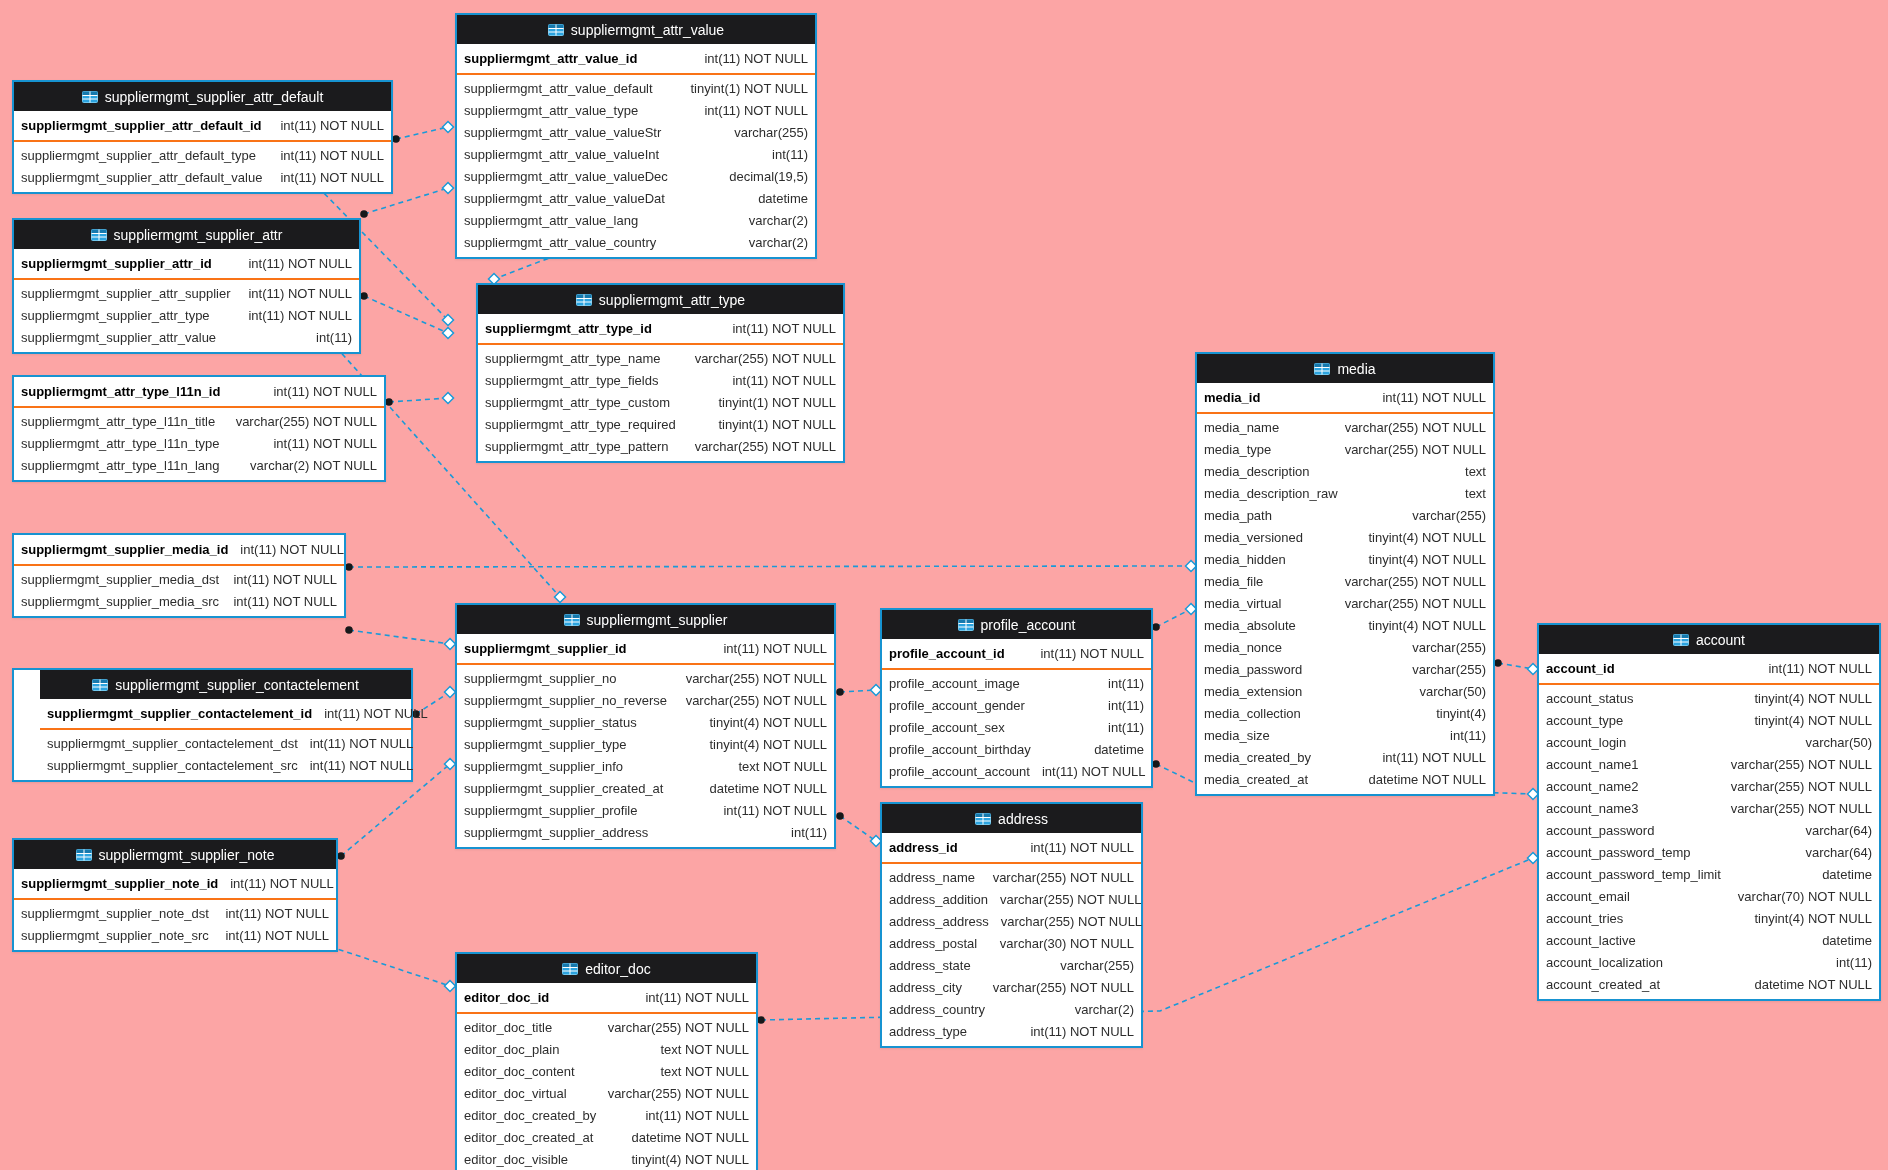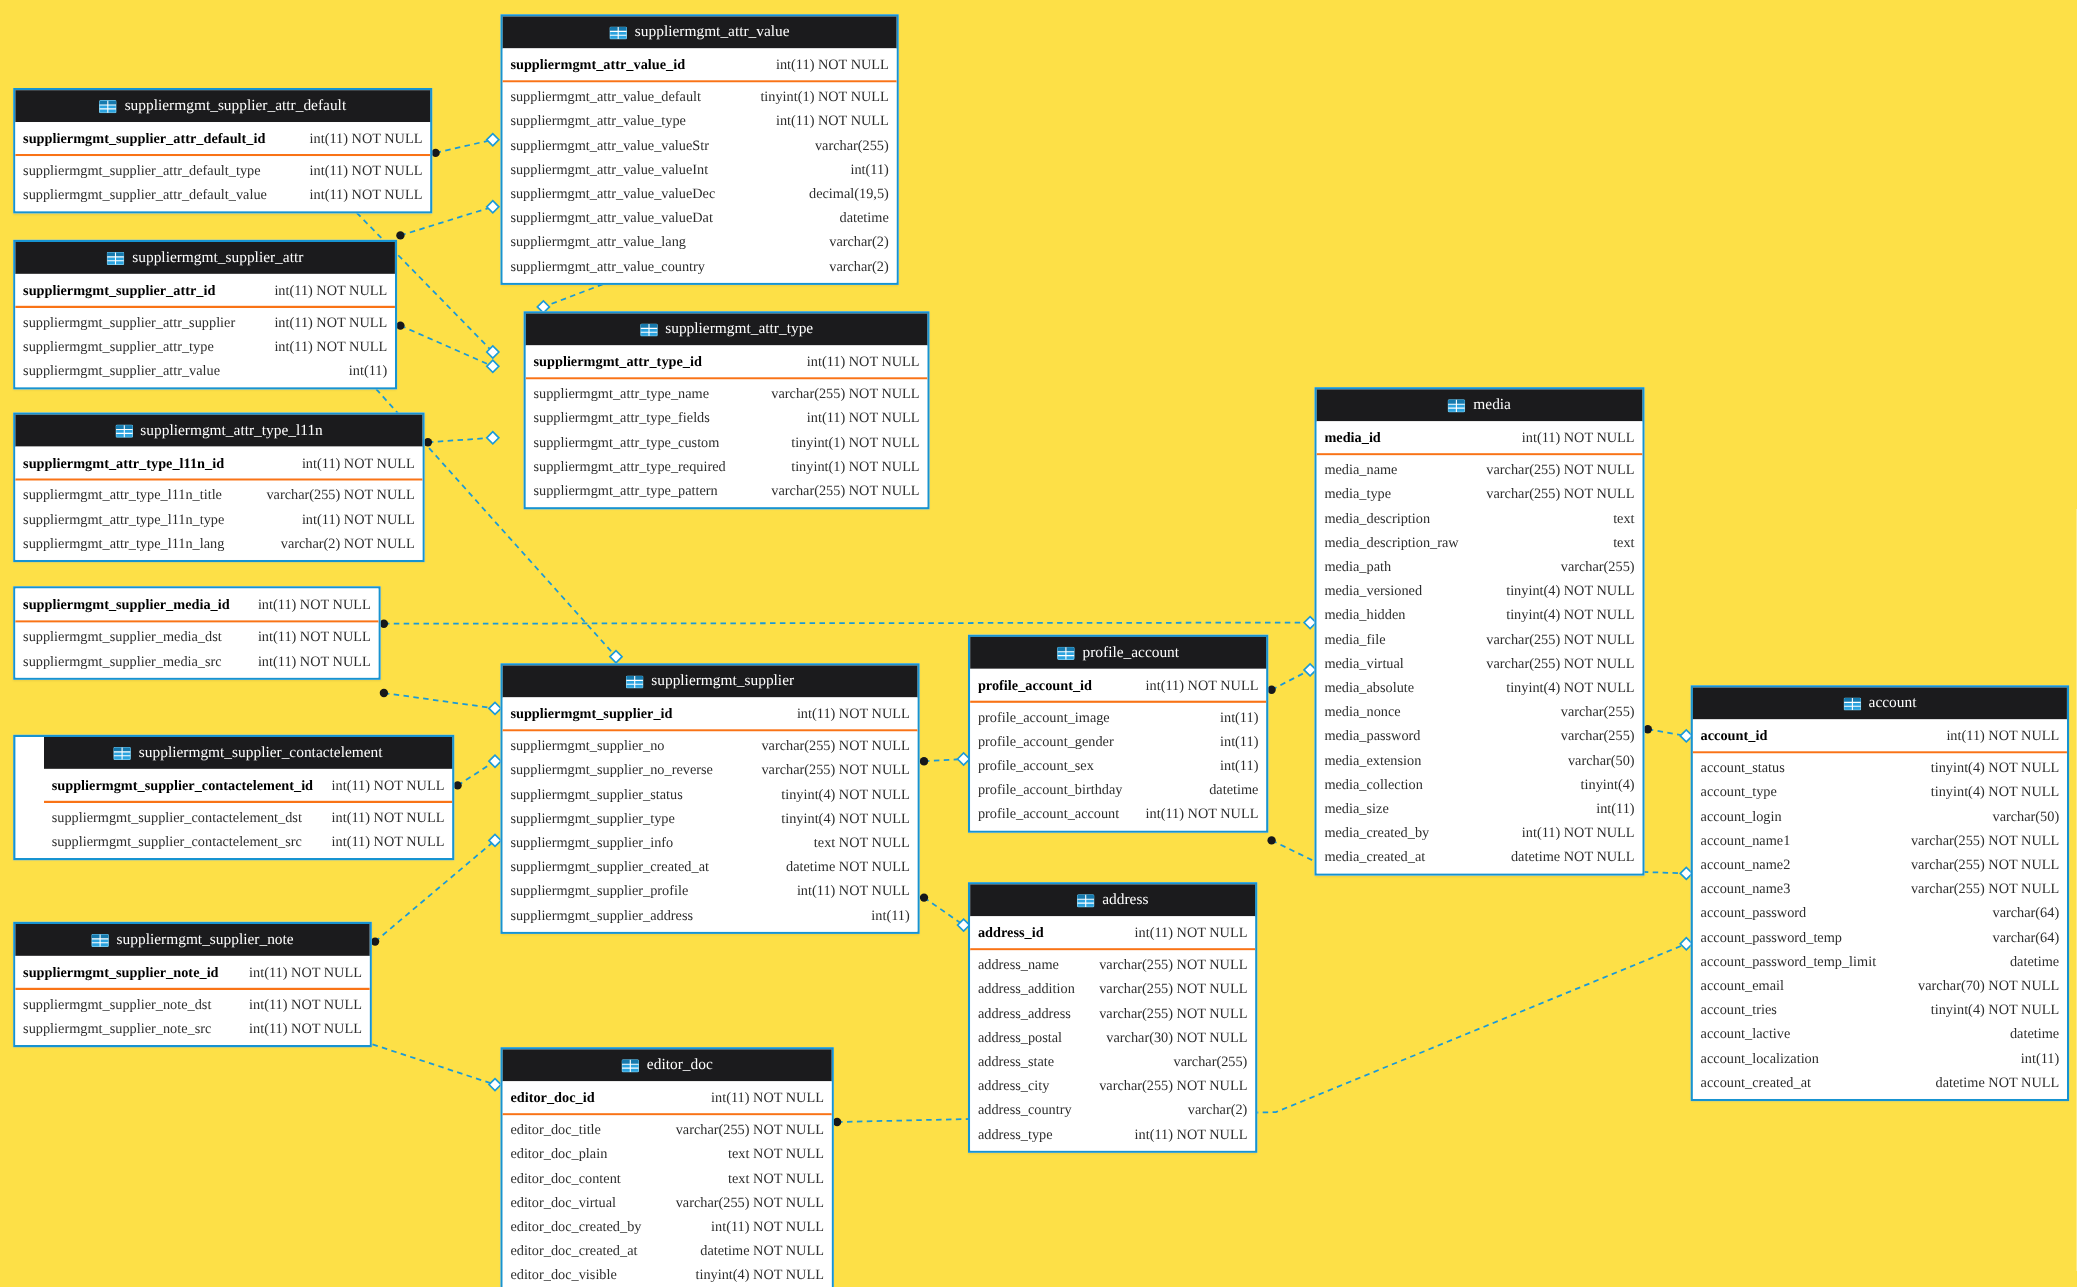--- a/index.html
+++ b/index.html
@@ -1,17 +1,17 @@
 <!DOCTYPE html>
 <html><head>
 <meta charset="utf-8">
 <style>
   html,body{margin:0;padding:0;background:#fcfcfc;}
   body{font-family:"Liberation Sans","DejaVu Sans",sans-serif;}
-  #canvas{position:relative;width:1888px;height:1170px;background:#fde047;overflow:hidden;font-family:Liberation Serif, serif;}
+  #canvas{position:relative;width:1888px;height:1170px;background:#fca5a5;overflow:hidden;}
   #rel-layer{position:absolute;left:0;top:0;z-index:0;}
   .db-table{position:absolute;z-index:1;background:#ffffff;border:2px solid #1793d1;box-sizing:border-box;box-shadow:0 1px 2px rgba(0,0,0,.08);}
   .tbl-header{background:#1b1b1d;color:#ffffff;height:29px;display:flex;align-items:center;justify-content:center;gap:7px;font-size:14px;white-space:nowrap;}
   .tbl-icon{flex:0 0 auto;display:inline-flex;}
   .tbl-pk{border-bottom:2px solid #f97316;background:#fff;}
   .row{display:flex;align-items:center;justify-content:space-between;height:22px;padding:0 7px;font-size:13px;color:#2d2d2d;white-space:nowrap;}
   .tbl-pk .row{height:29px;}
   .tbl-pk .fname{font-weight:bold;color:#000;}
   .fields{padding:2px 0 4px 0;background:#fff;}
   .fname{margin-right:12px;}
@@ -234,32 +234,20 @@
           <span class="fname">suppliermgmt_attr_type_required</span>
           <span class="ftype">tinyint(1) NOT NULL</span>
         </div>
         <div class="row">
           <span class="fname">suppliermgmt_attr_type_pattern</span>
           <span class="ftype">varchar(255) NOT NULL</span>
         </div>
       </div>
     </div>
     <div class="db-table" style="left: 12px; top: 375px; width: 374px;">
-      <div class="tbl-header">
-        <span class="tbl-icon">
-          <svg width="16" height="12" viewBox="0 0 16 12">
-            <rect x="0.5" y="0.5" width="15" height="11" rx="1" fill="#2ba3df" stroke="#6fc6ec" stroke-width="1"></rect>
-            <rect x="0.5" y="0.5" width="15" height="4" rx="1" fill="#1679ad"></rect>
-            <line x1="8" y1="0.5" x2="8" y2="11.5" stroke="#ffffff" stroke-width="1"></line>
-            <line x1="0.5" y1="4.5" x2="15.5" y2="4.5" stroke="#ffffff" stroke-width="1"></line>
-            <line x1="0.5" y1="8" x2="15.5" y2="8" stroke="#ffffff" stroke-width="1"></line>
-          </svg>
-        </span>
-        <span>suppliermgmt_attr_type_l11n</span>
-      </div>
       <div class="tbl-pk">
         <div class="row">
           <span class="fname">suppliermgmt_attr_type_l11n_id</span>
           <span class="ftype">int(11) NOT NULL</span>
         </div>
       </div>
       <div class="fields">
         <div class="row">
           <span class="fname">suppliermgmt_attr_type_l11n_title</span>
           <span class="ftype">varchar(255) NOT NULL</span>
@@ -399,21 +387,21 @@
         <div class="row">
           <span class="fname">suppliermgmt_supplier_profile</span>
           <span class="ftype">int(11) NOT NULL</span>
         </div>
         <div class="row">
           <span class="fname">suppliermgmt_supplier_address</span>
           <span class="ftype">int(11)</span>
         </div>
       </div>
     </div>
-    <div class="db-table" style="left: 880px; top: 577px; width: 273px;">
+    <div class="db-table" style="left: 880px; top: 608px; width: 273px;">
       <div class="tbl-header">
         <span class="tbl-icon">
           <svg width="16" height="12" viewBox="0 0 16 12">
             <rect x="0.5" y="0.5" width="15" height="11" rx="1" fill="#2ba3df" stroke="#6fc6ec" stroke-width="1"></rect>
             <rect x="0.5" y="0.5" width="15" height="4" rx="1" fill="#1679ad"></rect>
             <line x1="8" y1="0.5" x2="8" y2="11.5" stroke="#ffffff" stroke-width="1"></line>
             <line x1="0.5" y1="4.5" x2="15.5" y2="4.5" stroke="#ffffff" stroke-width="1"></line>
             <line x1="0.5" y1="8" x2="15.5" y2="8" stroke="#ffffff" stroke-width="1"></line>
           </svg>
         </span>

